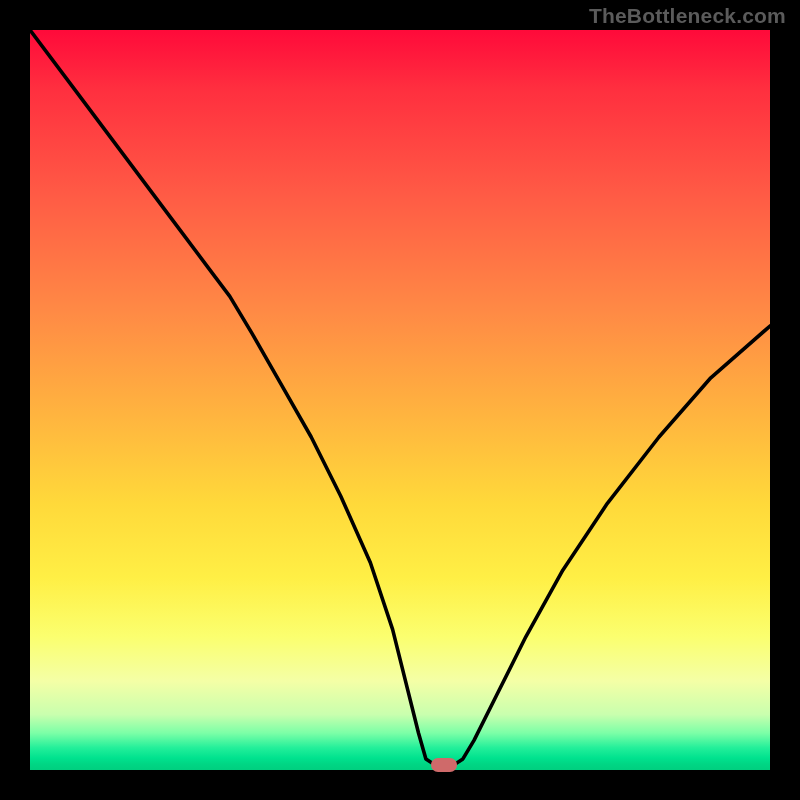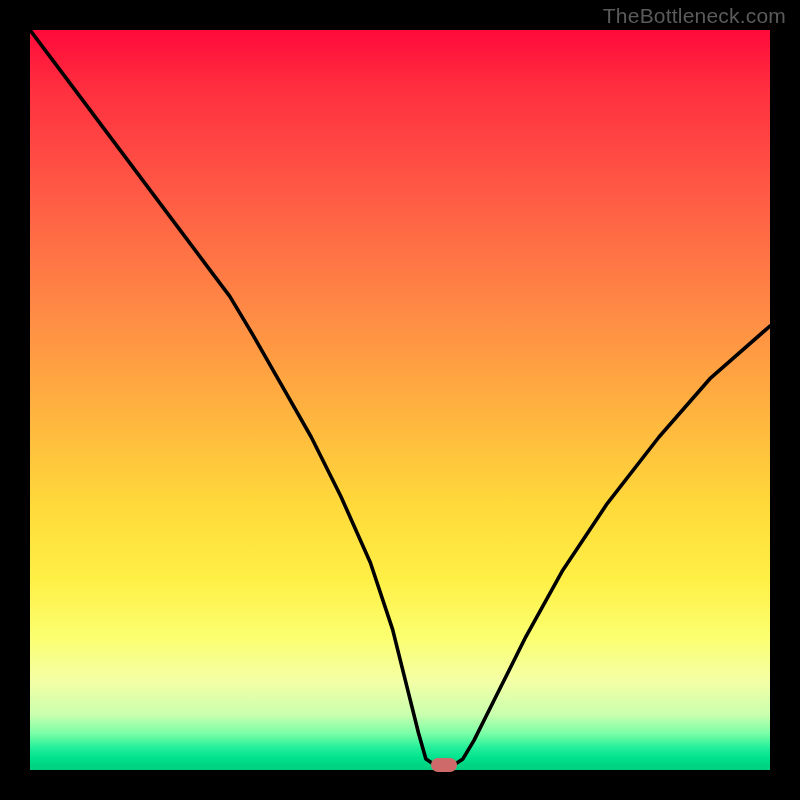--- a/index.html
+++ b/index.html
@@ -16,21 +16,21 @@
     width: 800px;
     height: 800px;
     background: #000;
   }
   .watermark {
     position: absolute;
     top: 4px;
     right: 14px;
     color: #5b5b5b;
     font-size: 21px;
-    font-weight: 400;
+    font-weight: 700;
     letter-spacing: 0.2px;
   }
   .plot {
     position: absolute;
     left: 30px;
     top: 30px;
     width: 740px;
     height: 740px;
     
     background: linear-gradient(

